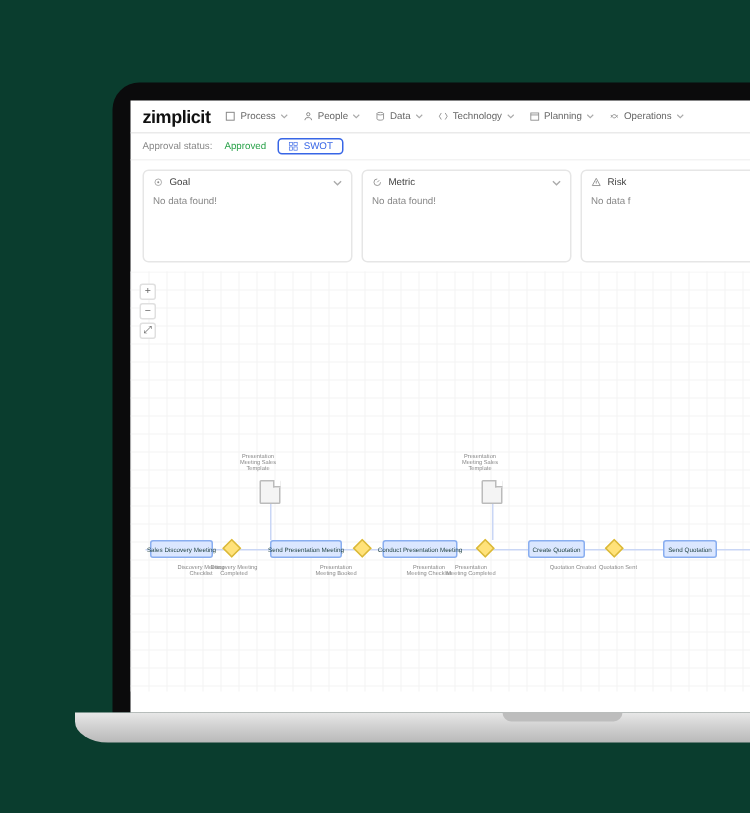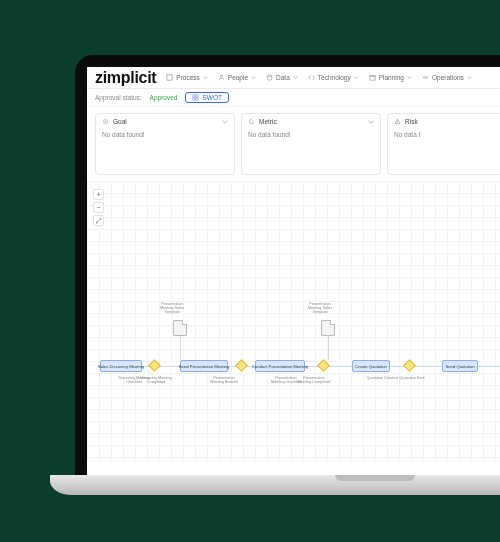--- a/index.html
+++ b/index.html
@@ -58,21 +58,21 @@
   .hdr {
     display: flex;
     align-items: center;
     padding: 4px 8px;
     border-bottom: 1px solid #eaeaea;
     gap: 10px;
     height: 22px;
   }
   .logo {
     font-weight: 700;
-    font-size: 16px;
+    font-size: 12px;
     color: #111;
     letter-spacing: -0.3px;
   }
   .nav-item {
     display: flex;
     align-items: center;
     gap: 3px;
     color: #666;
     cursor: pointer;
     white-space: nowrap;

